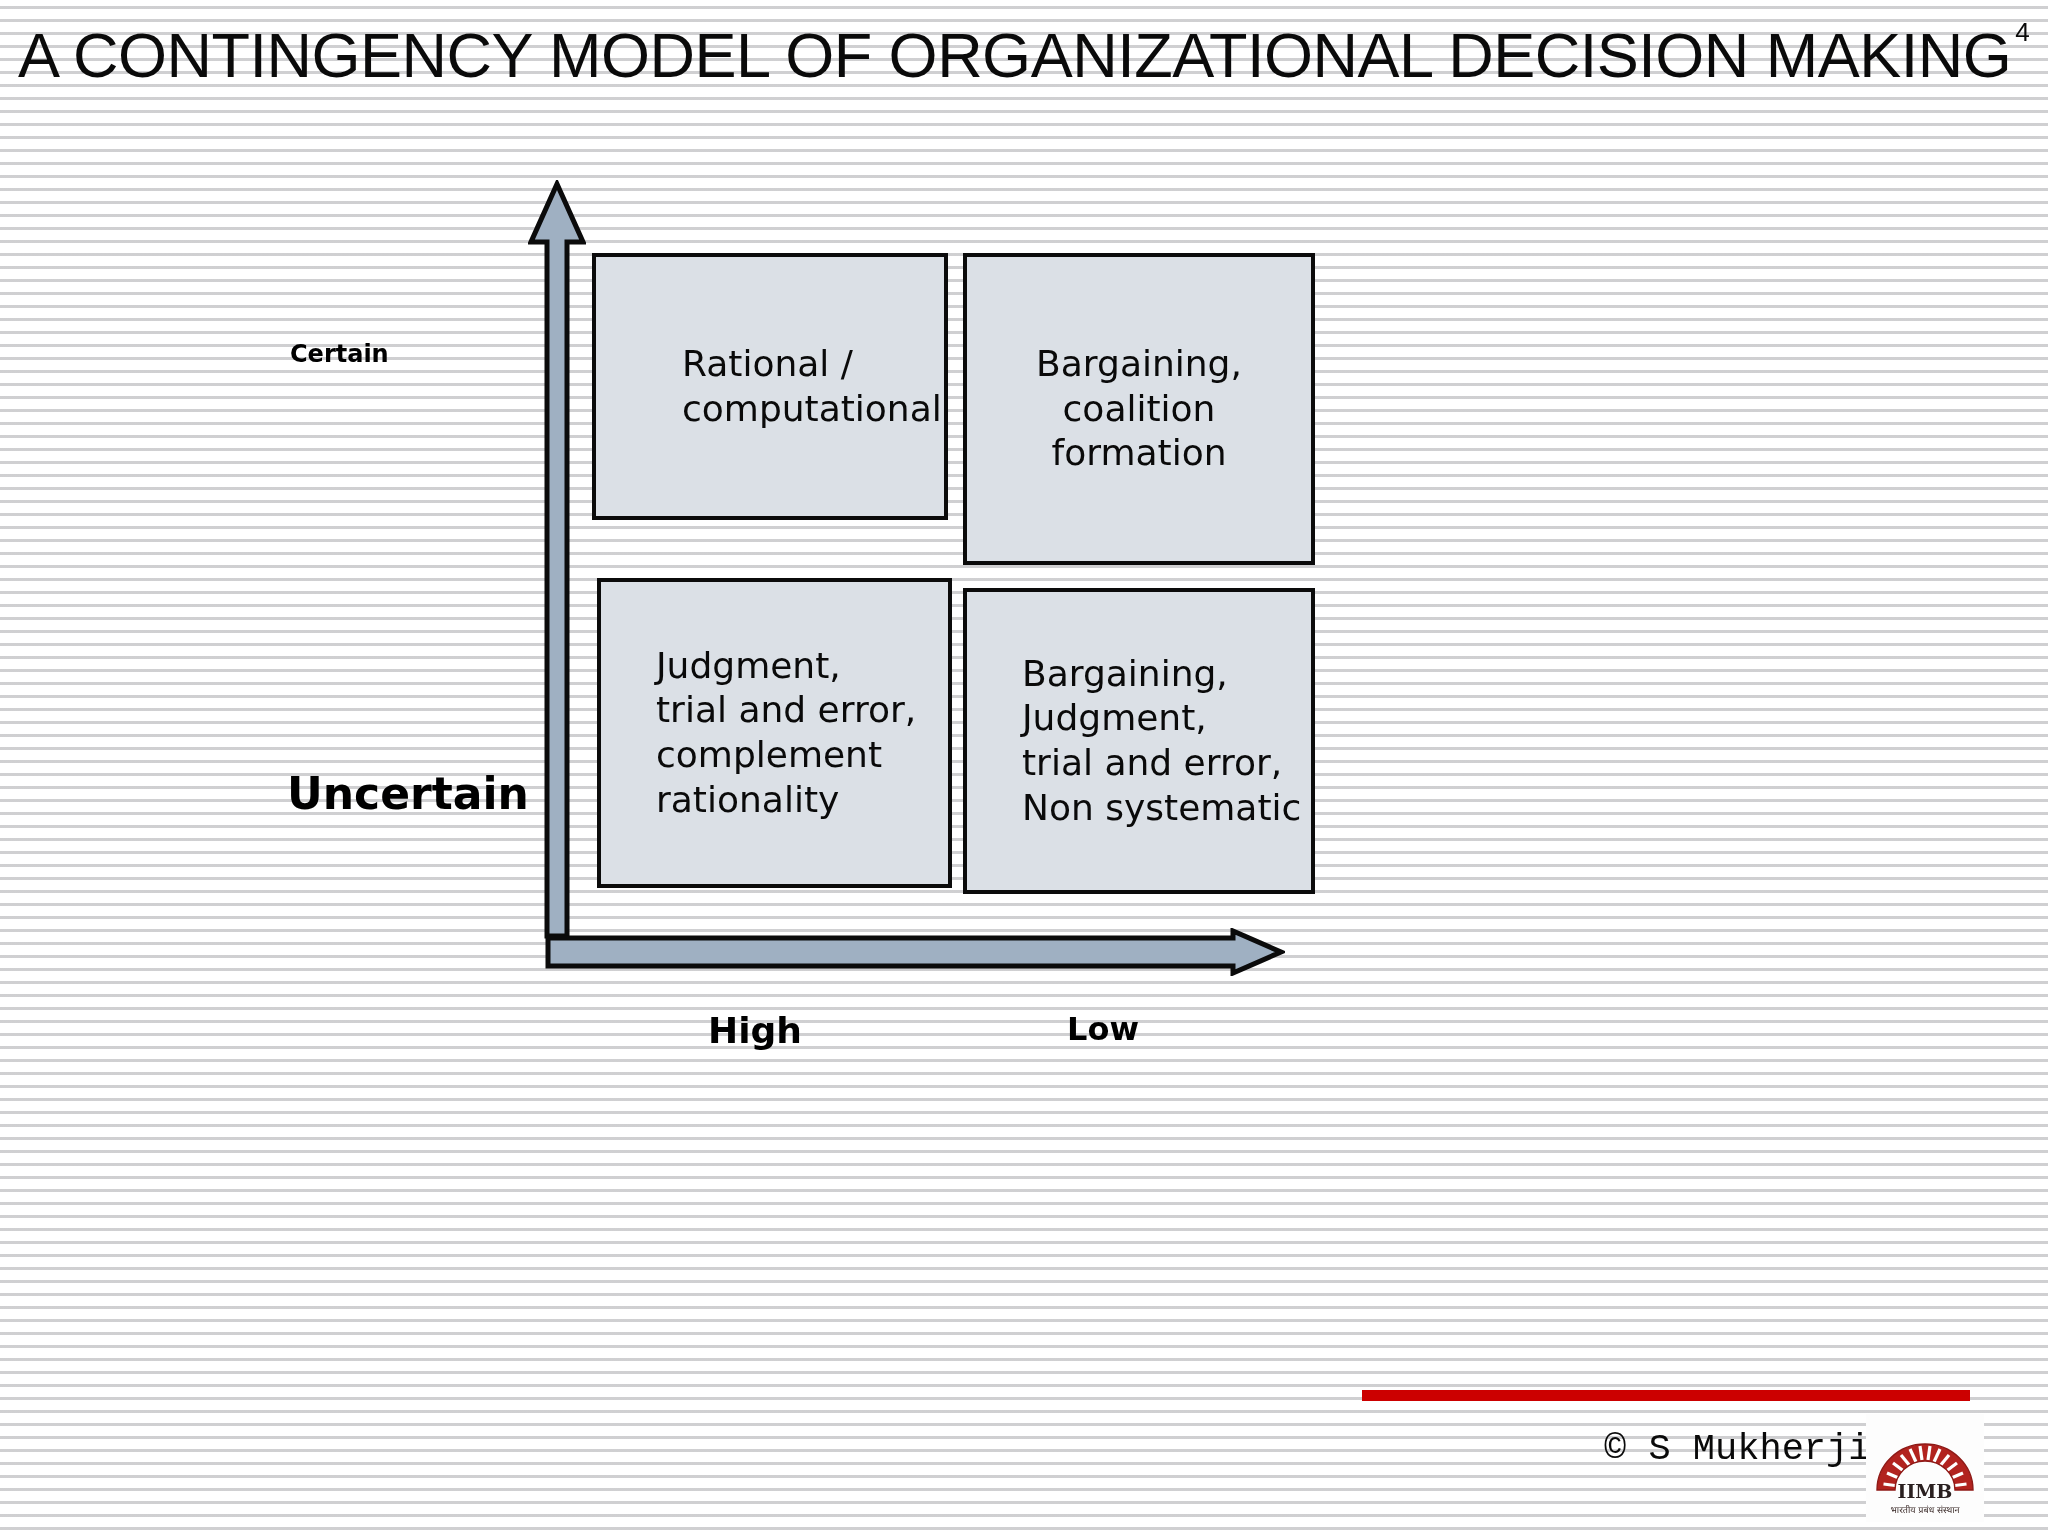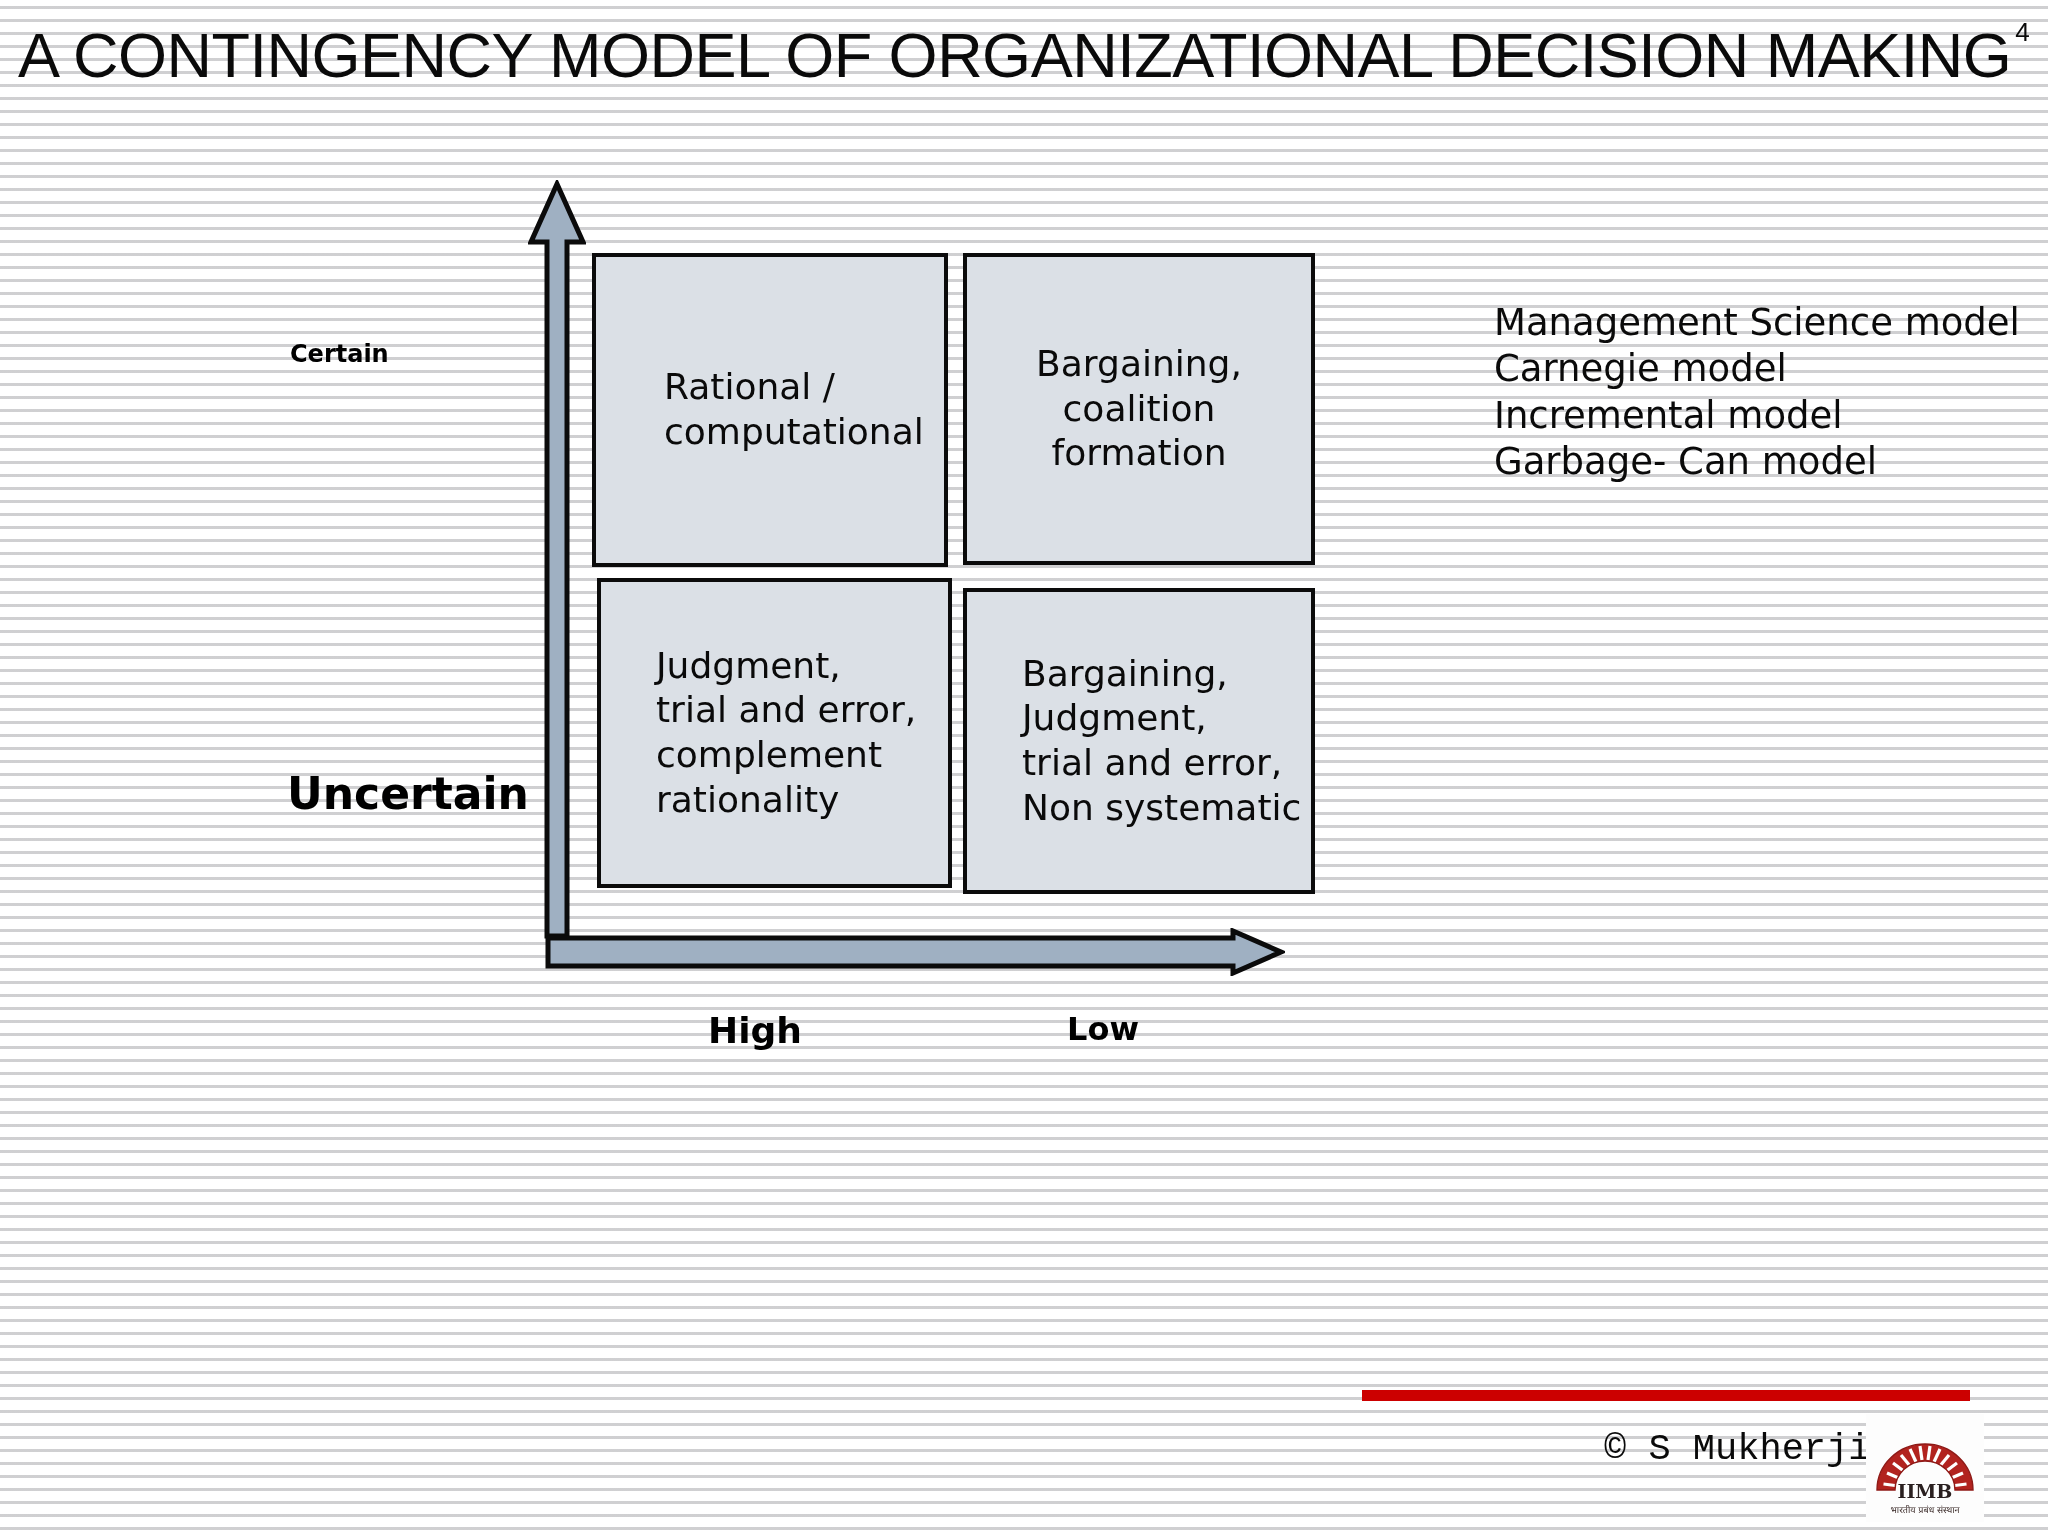--- a/index.html
+++ b/index.html
@@ -64,21 +64,21 @@
     border:4px solid #0b0b0b;
     box-sizing:border-box;
     display:flex;
     align-items:center;
     color:#0a0a0a;
     font-family:"DejaVu Sans", sans-serif;
     font-size:36px;
     line-height:1.24;
     white-space:pre-line;
   }
-  #box-tl{left:592px; top:253px; width:356px; height:314px; padding-left:68px; justify-content:flex-start;text-align:left;}
+  #box-tl{left:592px; top:253px; width:356px; height:267px; padding-left:86px; justify-content:flex-start;text-align:left;}
   #box-tr{left:963px; top:253px; width:352px; height:312px; padding:0 22px; justify-content:center;text-align:center;}
   #box-bl{left:597px; top:578px; width:355px; height:310px; padding-left:55px; justify-content:flex-start;text-align:left;}
   #box-br{left:963px; top:588px; width:352px; height:306px; padding-left:55px; justify-content:flex-start;text-align:left;}
 
   
   #arrow-y{left:528px;top:180px;width:58px;height:760px;}
   #arrow-x{left:545px;top:928px;width:740px;height:48px;}
 
   
   #model-list{
@@ -130,24 +130,20 @@
 formation</span></div>
   <div id="box-bl" class="abs qbox"><span>Judgment,
 trial and error,
 complement
 rationality</span></div>
   <div id="box-br" class="abs qbox"><span>Bargaining,
 Judgment,
 trial and error,
 Non systematic</span></div>
 
-  <div id="model-list" class="abs">Management Science model
-Carnegie model
-Incremental model
-Garbage- Can model</div>
 
   <div id="red-bar" class="abs"></div>
   <div id="copyright" class="abs">©  S Mukherji</div>
 
   <div id="logo" class="abs">
     <svg width="118" height="108" viewBox="0 0 118 108">
       <g transform="translate(59,76)">
         <path d="M -48,0 A 48 46 0 0 1 48,0 L 30,0 A 30 29 0 0 0 -30,0 Z" fill="#b2231f"></path>
         <g stroke="#ffffff" stroke-width="3.2" fill="none">
           <path d="M -44,0 A 44 42 0 0 1 44,0" stroke="none"></path>

